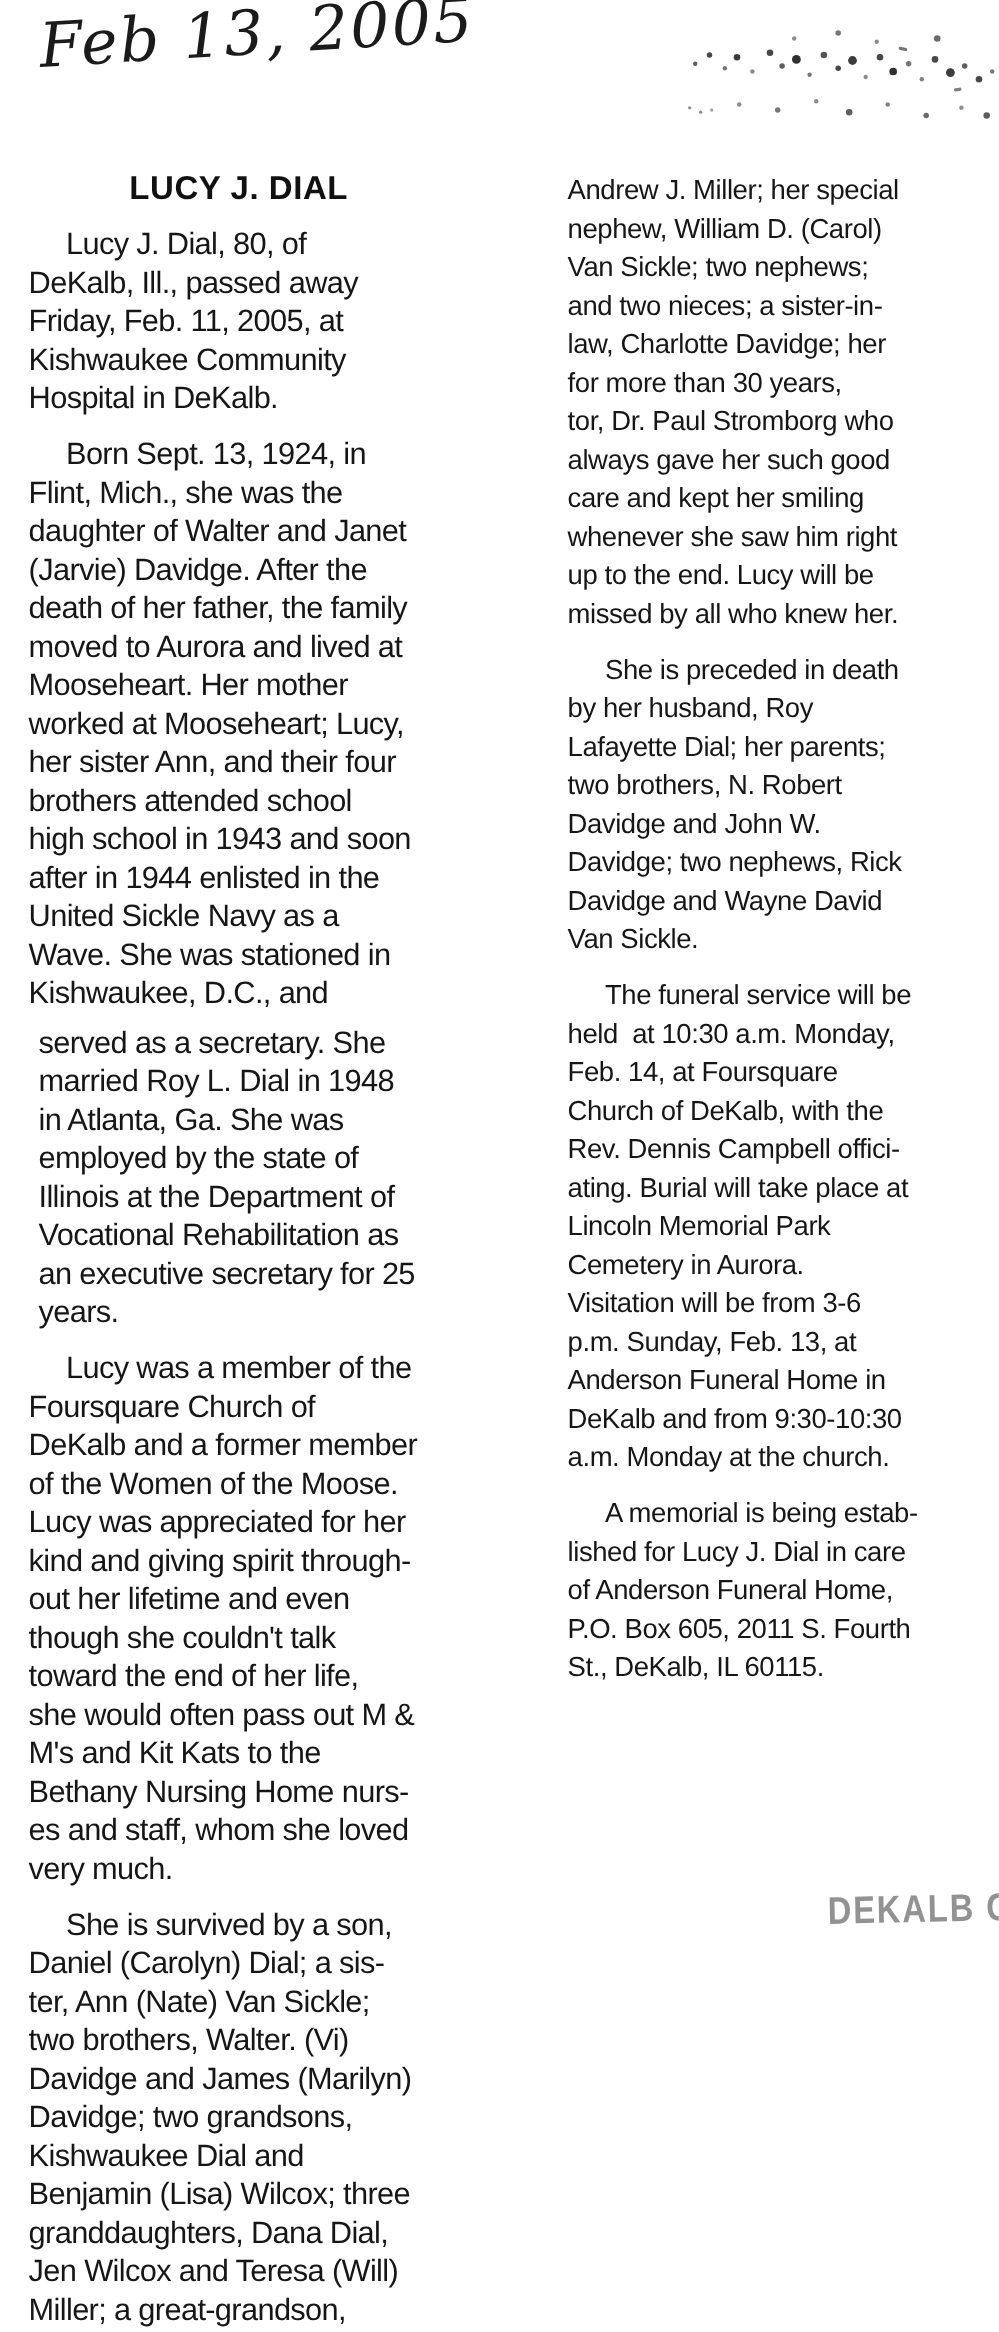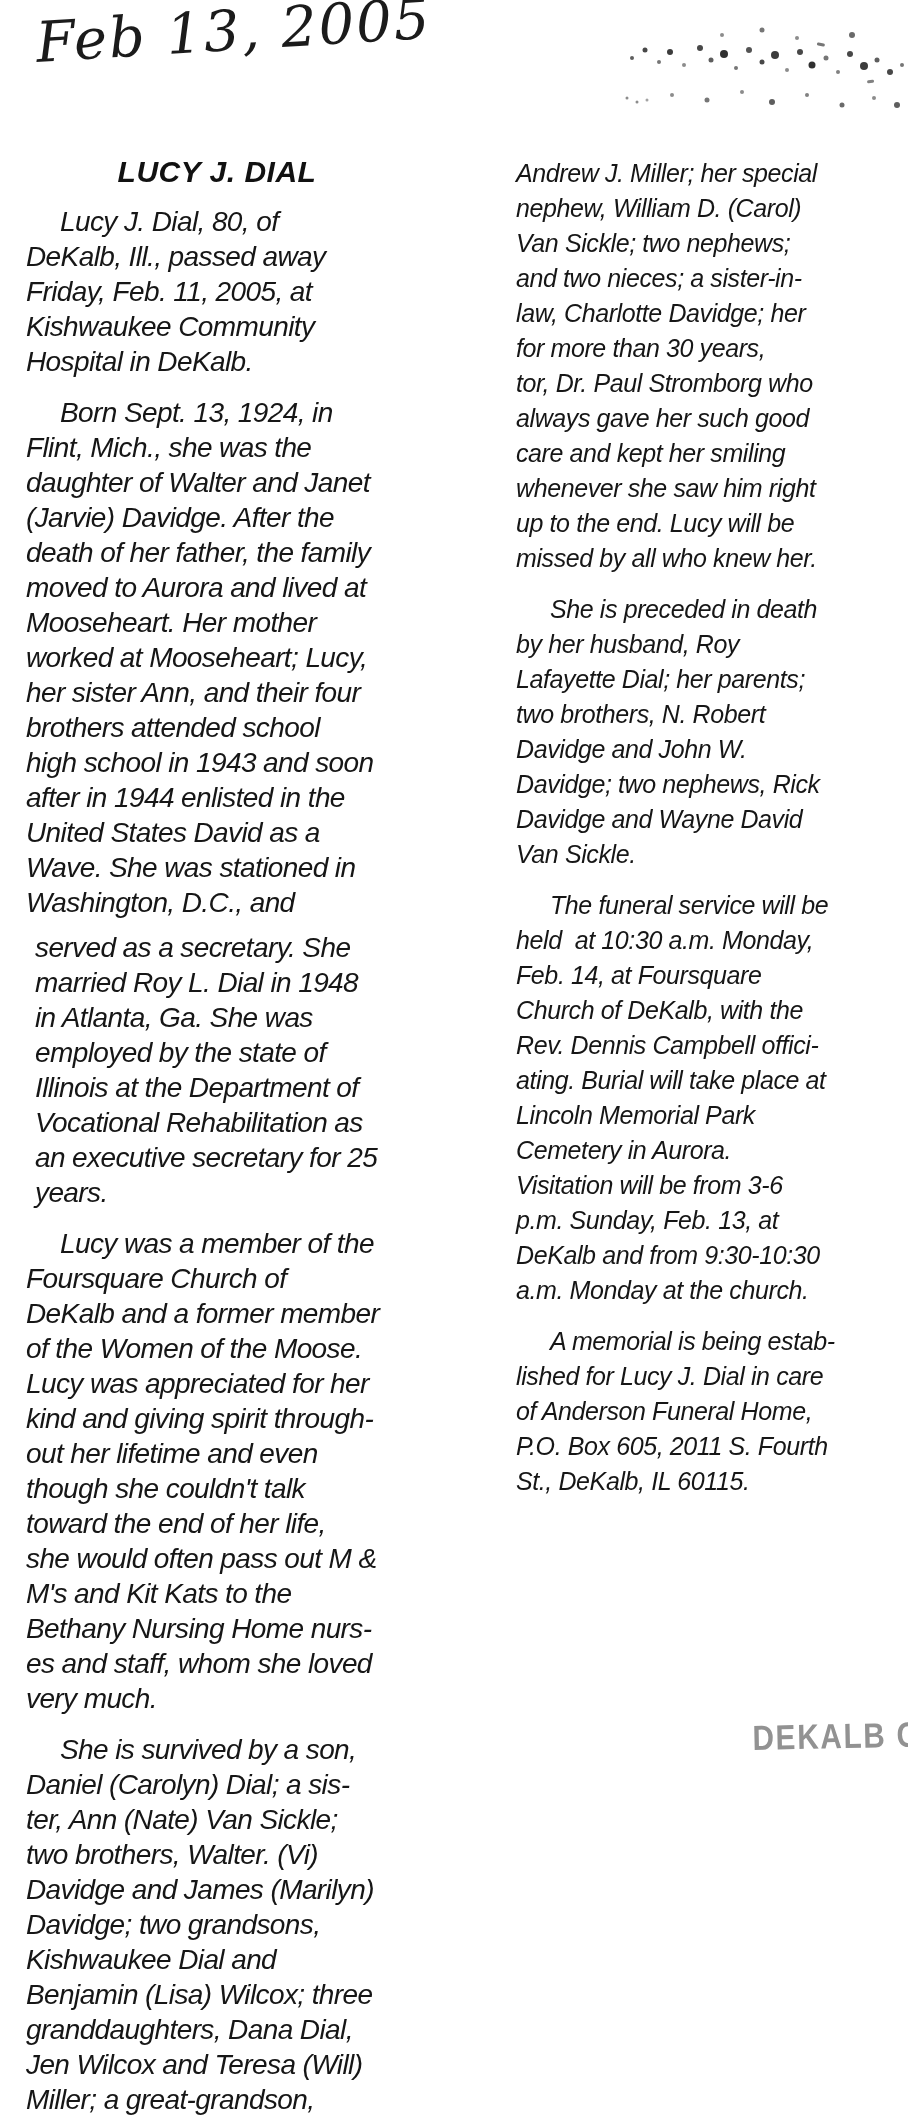--- a/index.html
+++ b/index.html
@@ -33,21 +33,20 @@
     transform-origin: left top;
     white-space: pre;
   }
   .smudge {
     position: absolute;
     left: 612px;
     top: 10px;
   }
   .column {
     position: absolute;
-    font-style: italic;
   }
   .col-left {
     left: 26px;
     top: 156px;
     width: 422px;
   }
   .col-right {
     left: 516px;
     top: 156px;
     width: 390px;
@@ -161,23 +160,23 @@
         <div class="line">daughter of Walter and Janet</div>
         <div class="line">(Jarvie) Davidge. After the</div>
         <div class="line">death of her father, the family</div>
         <div class="line">moved to Aurora and lived at</div>
         <div class="line">Mooseheart. Her mother</div>
         <div class="line">worked at Mooseheart; Lucy,</div>
         <div class="line">her sister Ann, and their four</div>
         <div class="line">brothers attended school</div>
         <div class="line">high school in 1943 and soon</div>
         <div class="line">after in 1944 enlisted in the</div>
-        <div class="line">United States David as a</div>
+        <div class="line">United Sickle Navy as a</div>
         <div class="line">Wave. She was stationed in</div>
-        <div class="line">Washington, D.C., and</div>
+        <div class="line">Kishwaukee, D.C., and</div>
         <div class="line gap pad">served as a secretary. She</div>
         <div class="line pad">married Roy L. Dial in 1948</div>
         <div class="line pad">in Atlanta, Ga. She was</div>
         <div class="line pad">employed by the state of</div>
         <div class="line pad">Illinois at the Department of</div>
         <div class="line pad">Vocational Rehabilitation as</div>
         <div class="line pad">an executive secretary for 25</div>
         <div class="line pad">years.</div>
         <div class="line indent">Lucy was a member of the</div>
         <div class="line">Foursquare Church of</div>
@@ -232,20 +231,21 @@
         <div class="line indent">The funeral service will be</div>
         <div class="line">held  at 10:30 a.m. Monday,</div>
         <div class="line">Feb. 14, at Foursquare</div>
         <div class="line">Church of DeKalb, with the</div>
         <div class="line">Rev. Dennis Campbell offici-</div>
         <div class="line">ating. Burial will take place at</div>
         <div class="line">Lincoln Memorial Park</div>
         <div class="line">Cemetery in Aurora.</div>
         <div class="line">Visitation will be from 3-6</div>
         <div class="line">p.m. Sunday, Feb. 13, at</div>
+        <div class="line">Anderson Funeral Home in</div>
         <div class="line">DeKalb and from 9:30-10:30</div>
         <div class="line">a.m. Monday at the church.</div>
         <div class="line indent">A memorial is being estab-</div>
         <div class="line">lished for Lucy J. Dial in care</div>
         <div class="line">of Anderson Funeral Home,</div>
         <div class="line">P.O. Box 605, 2011 S. Fourth</div>
         <div class="line">St., DeKalb, IL 60115.</div>
       </div>
   </div>
 

